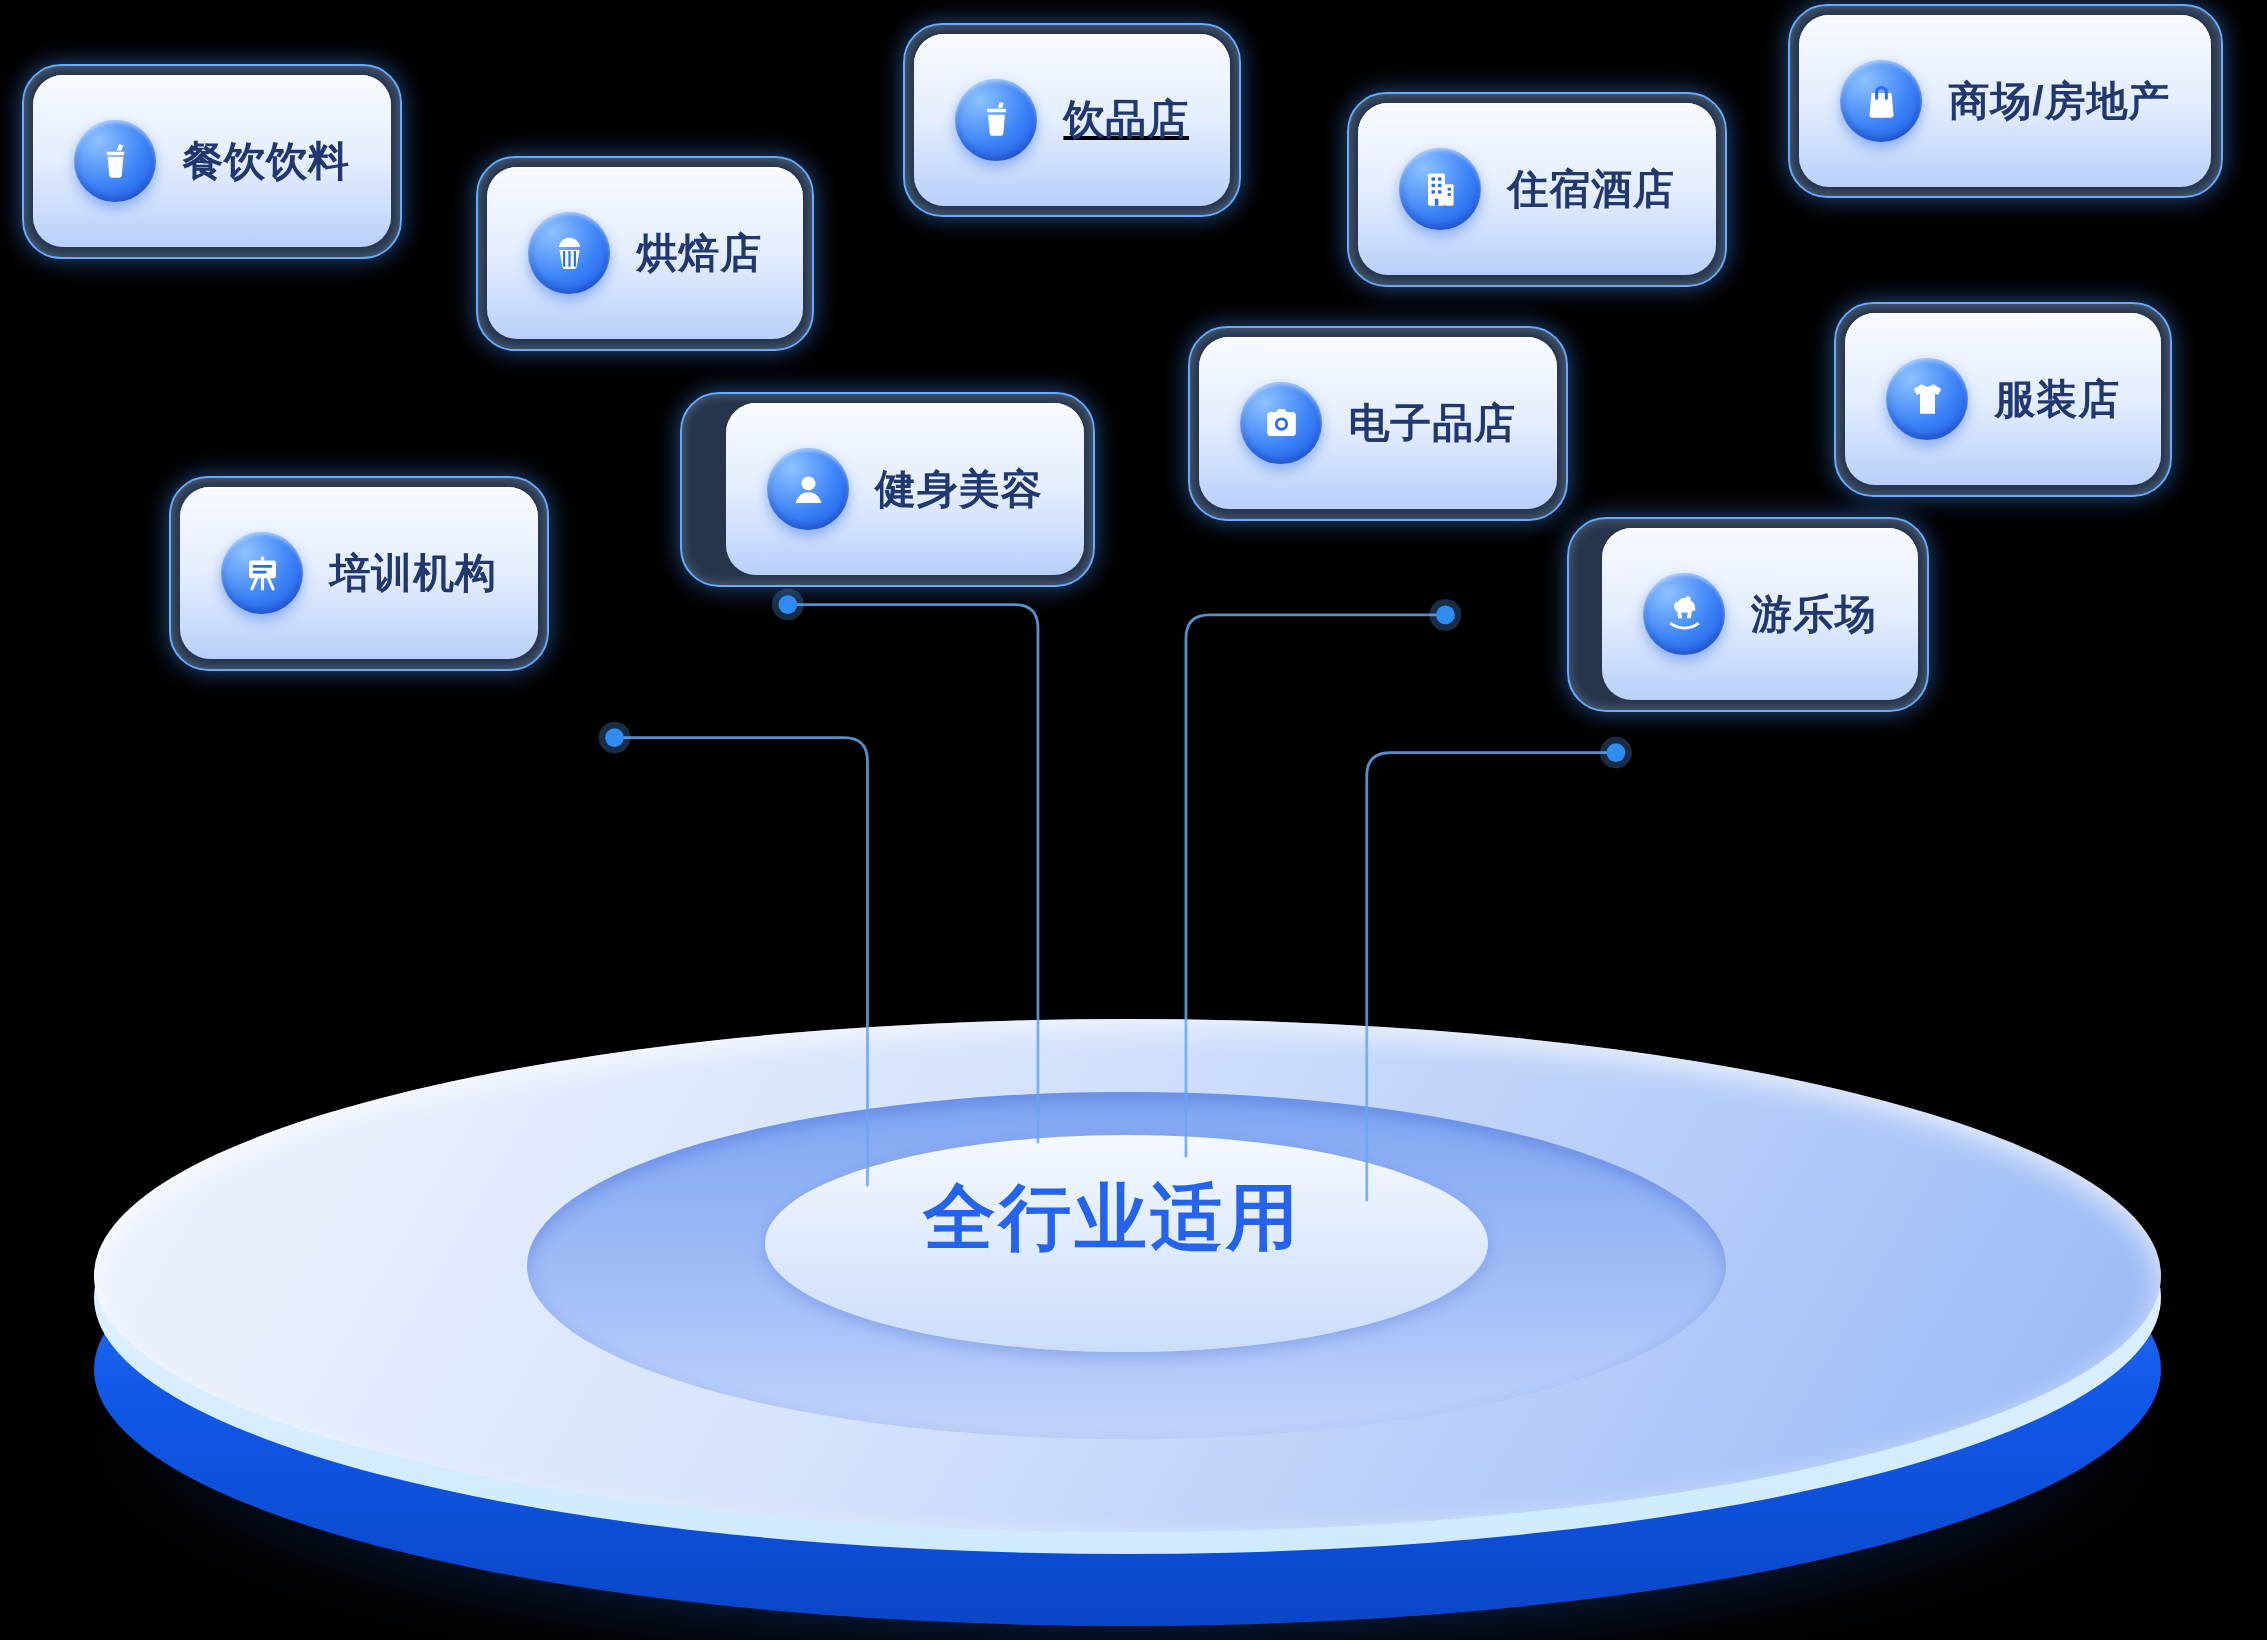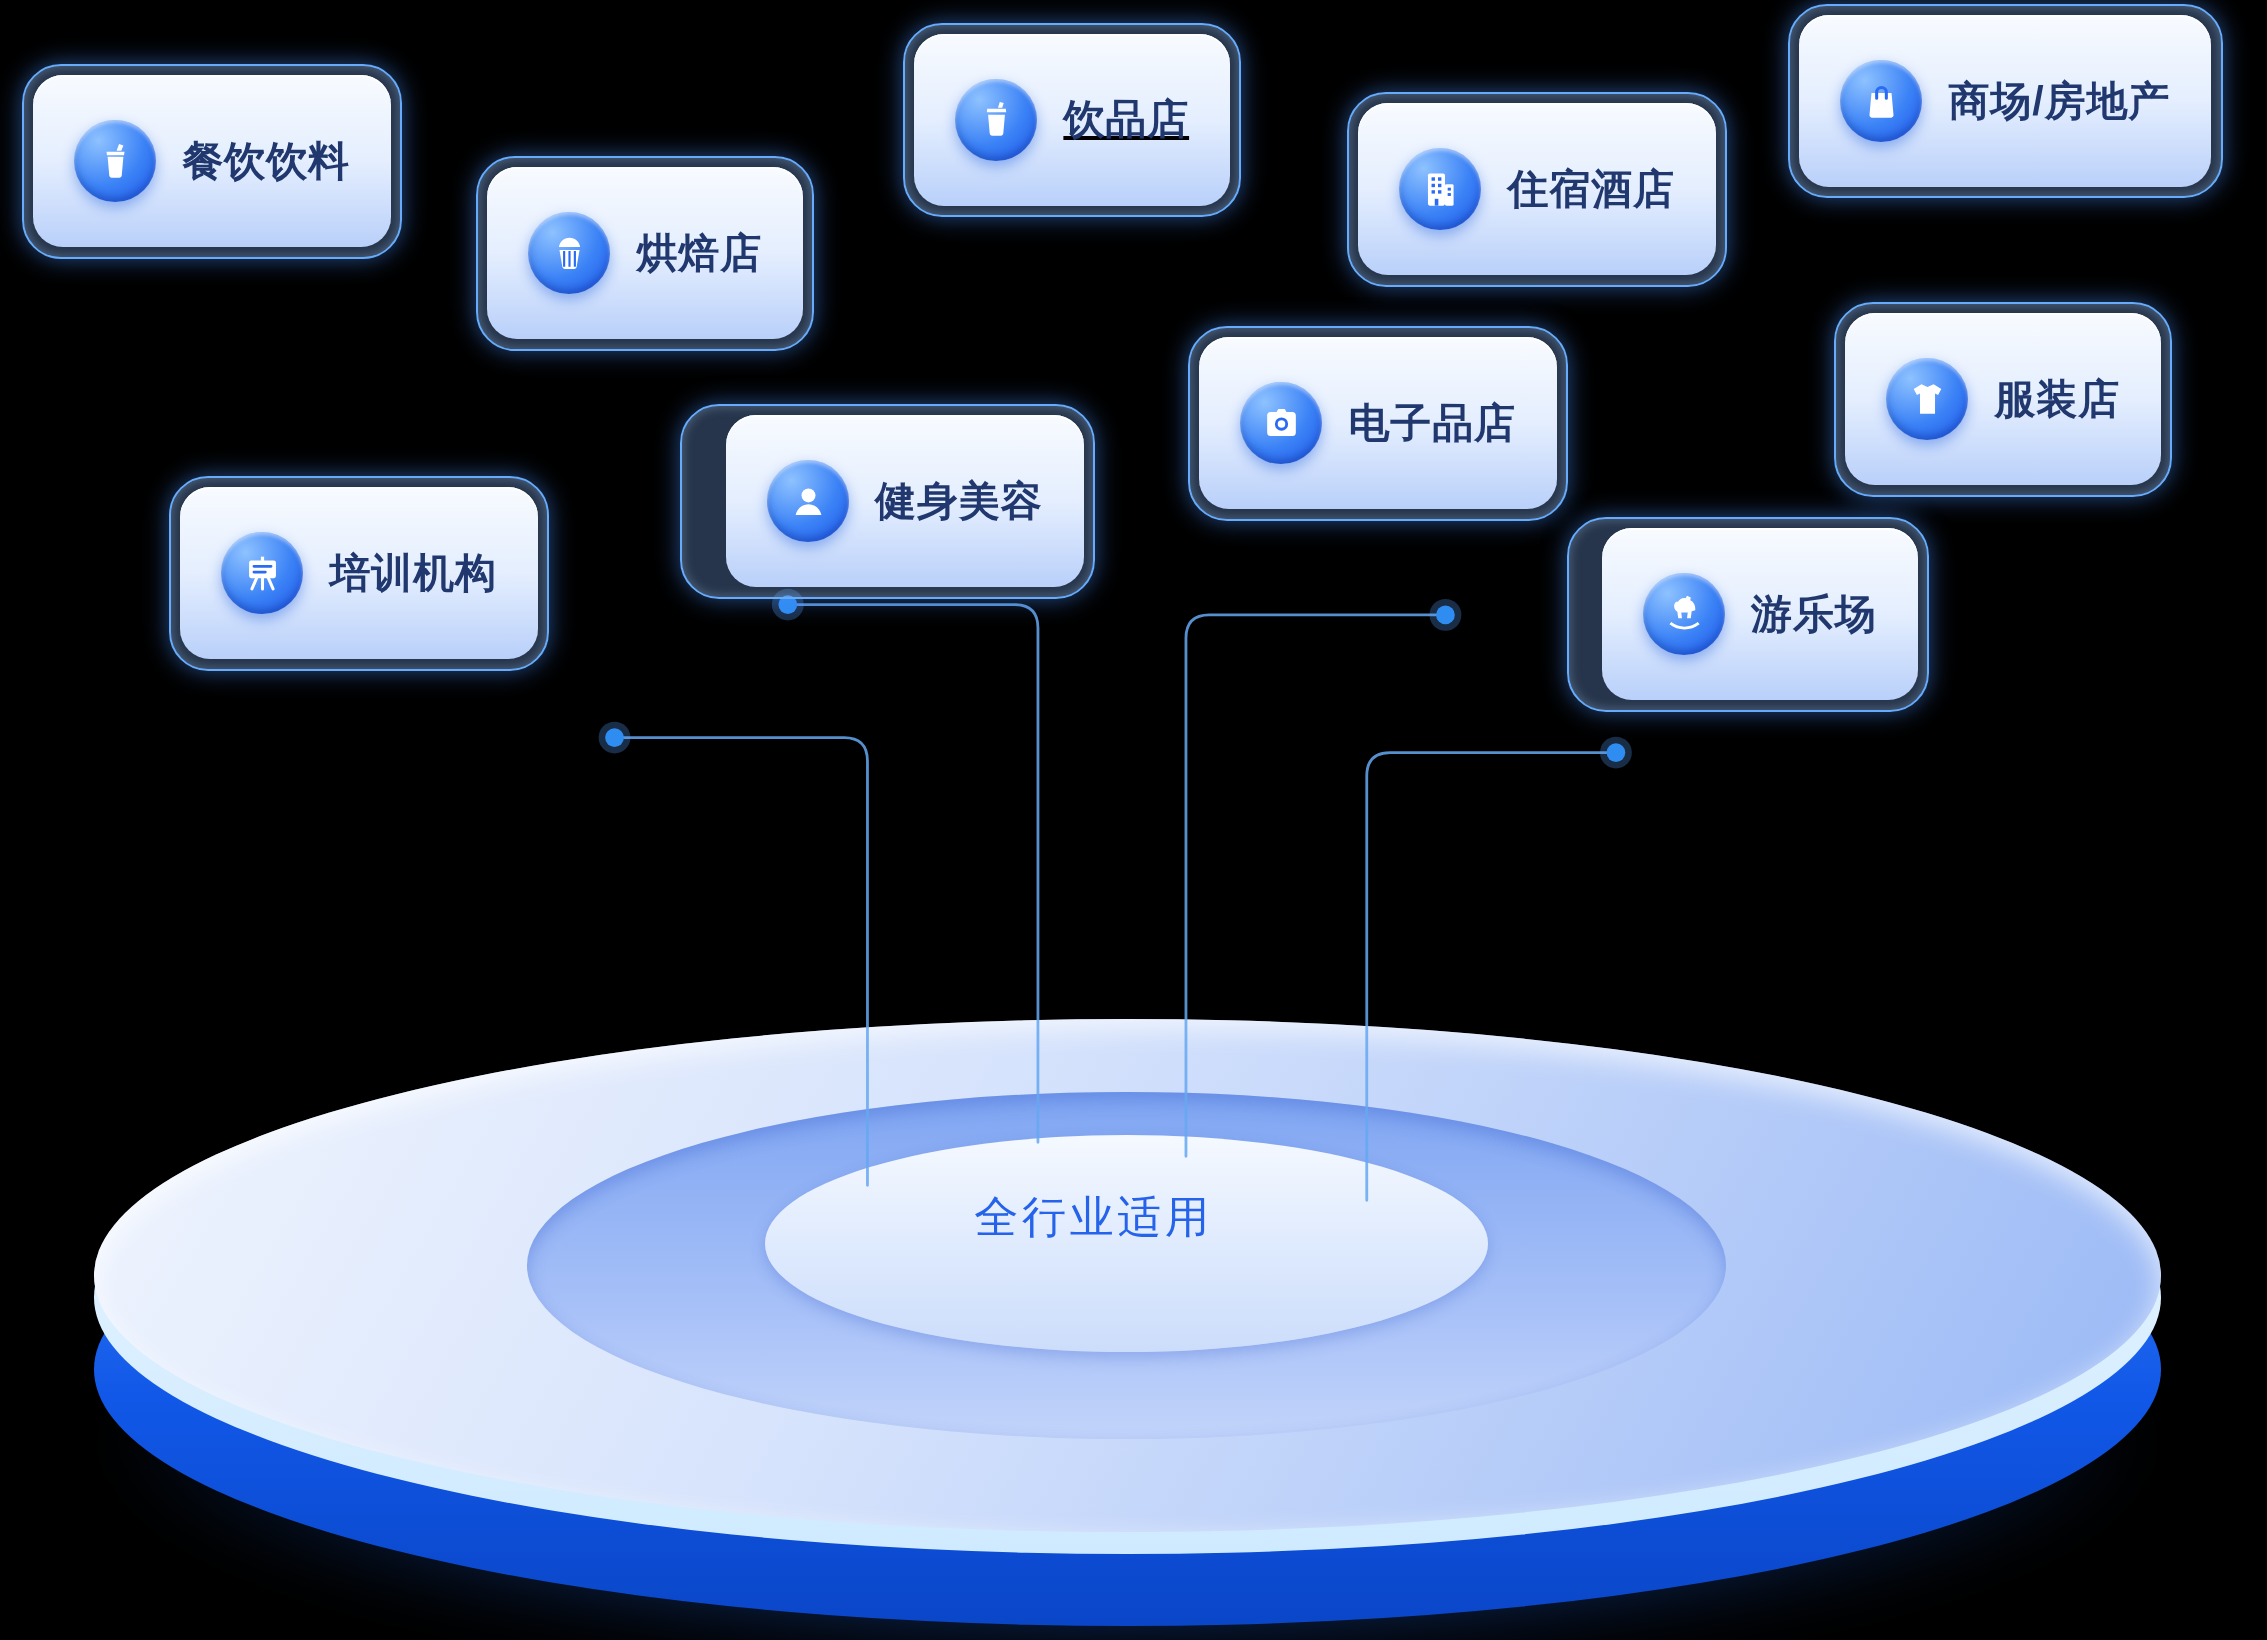--- a/index.html
+++ b/index.html
@@ -50,21 +50,21 @@
     white-space: nowrap;
     letter-spacing: 0.9px;
   }
   .c1  { left: 22px;   top: 64px;  }
   .c2  { left: 476px;  top: 156px; }
   .c3  { left: 903px;  top: 22.5px; text-decoration: underline;  }
   .c4  { left: 1347px; top: 92px;  }
   .c5  { left: 1788px; top: 3.7px;   }
   .c6  { left: 1188px; top: 326px; }
   .c7  { left: 1834px; top: 302px; }
-  .c8  { left: 680px;  top: 404px; padding-left: 44px; }
+  .c8  { left: 680px;  top: 392px; padding-left: 44px; }
   .c9  { left: 169px;  top: 476px; }
   .c10 { left: 1567px; top: 517px; padding-left: 33px; }
 
   
   .connectors {
     position: absolute;
     left: 0; top: 0;
     z-index: 20;
   }
 
@@ -94,24 +94,24 @@
     box-shadow: inset 0 7.5px 17px rgba(40,80,200,0.30);
   }
   .disc-plateau {
     left: 765px; top: 1135px; width: 723px; height: 217px;
     background: linear-gradient(180deg, #f5f9ff 0%, #dde9fd 55%, #ccddfb 100%);
     box-shadow: 0 5.6px 15px rgba(40,80,200,0.25);
   }
   .disc-label {
     position: absolute;
     z-index: 12;
-    left: 732px; top: 1124px; width: 723px; height: 187px;
+    left: 751px; top: 1124px; width: 723px; height: 187px;
     display: flex; align-items: center; justify-content: center;
-    font-size: 44px;
-    font-weight: 400;
+    font-size: 72px;
+    font-weight: 700;
     color: #2563eb;
     letter-spacing: 3.7px;
   }
 </style>
 </head>
 <body>
 
 <div class="stage">
 
   <div class="disc-layer disc-glow"></div>

